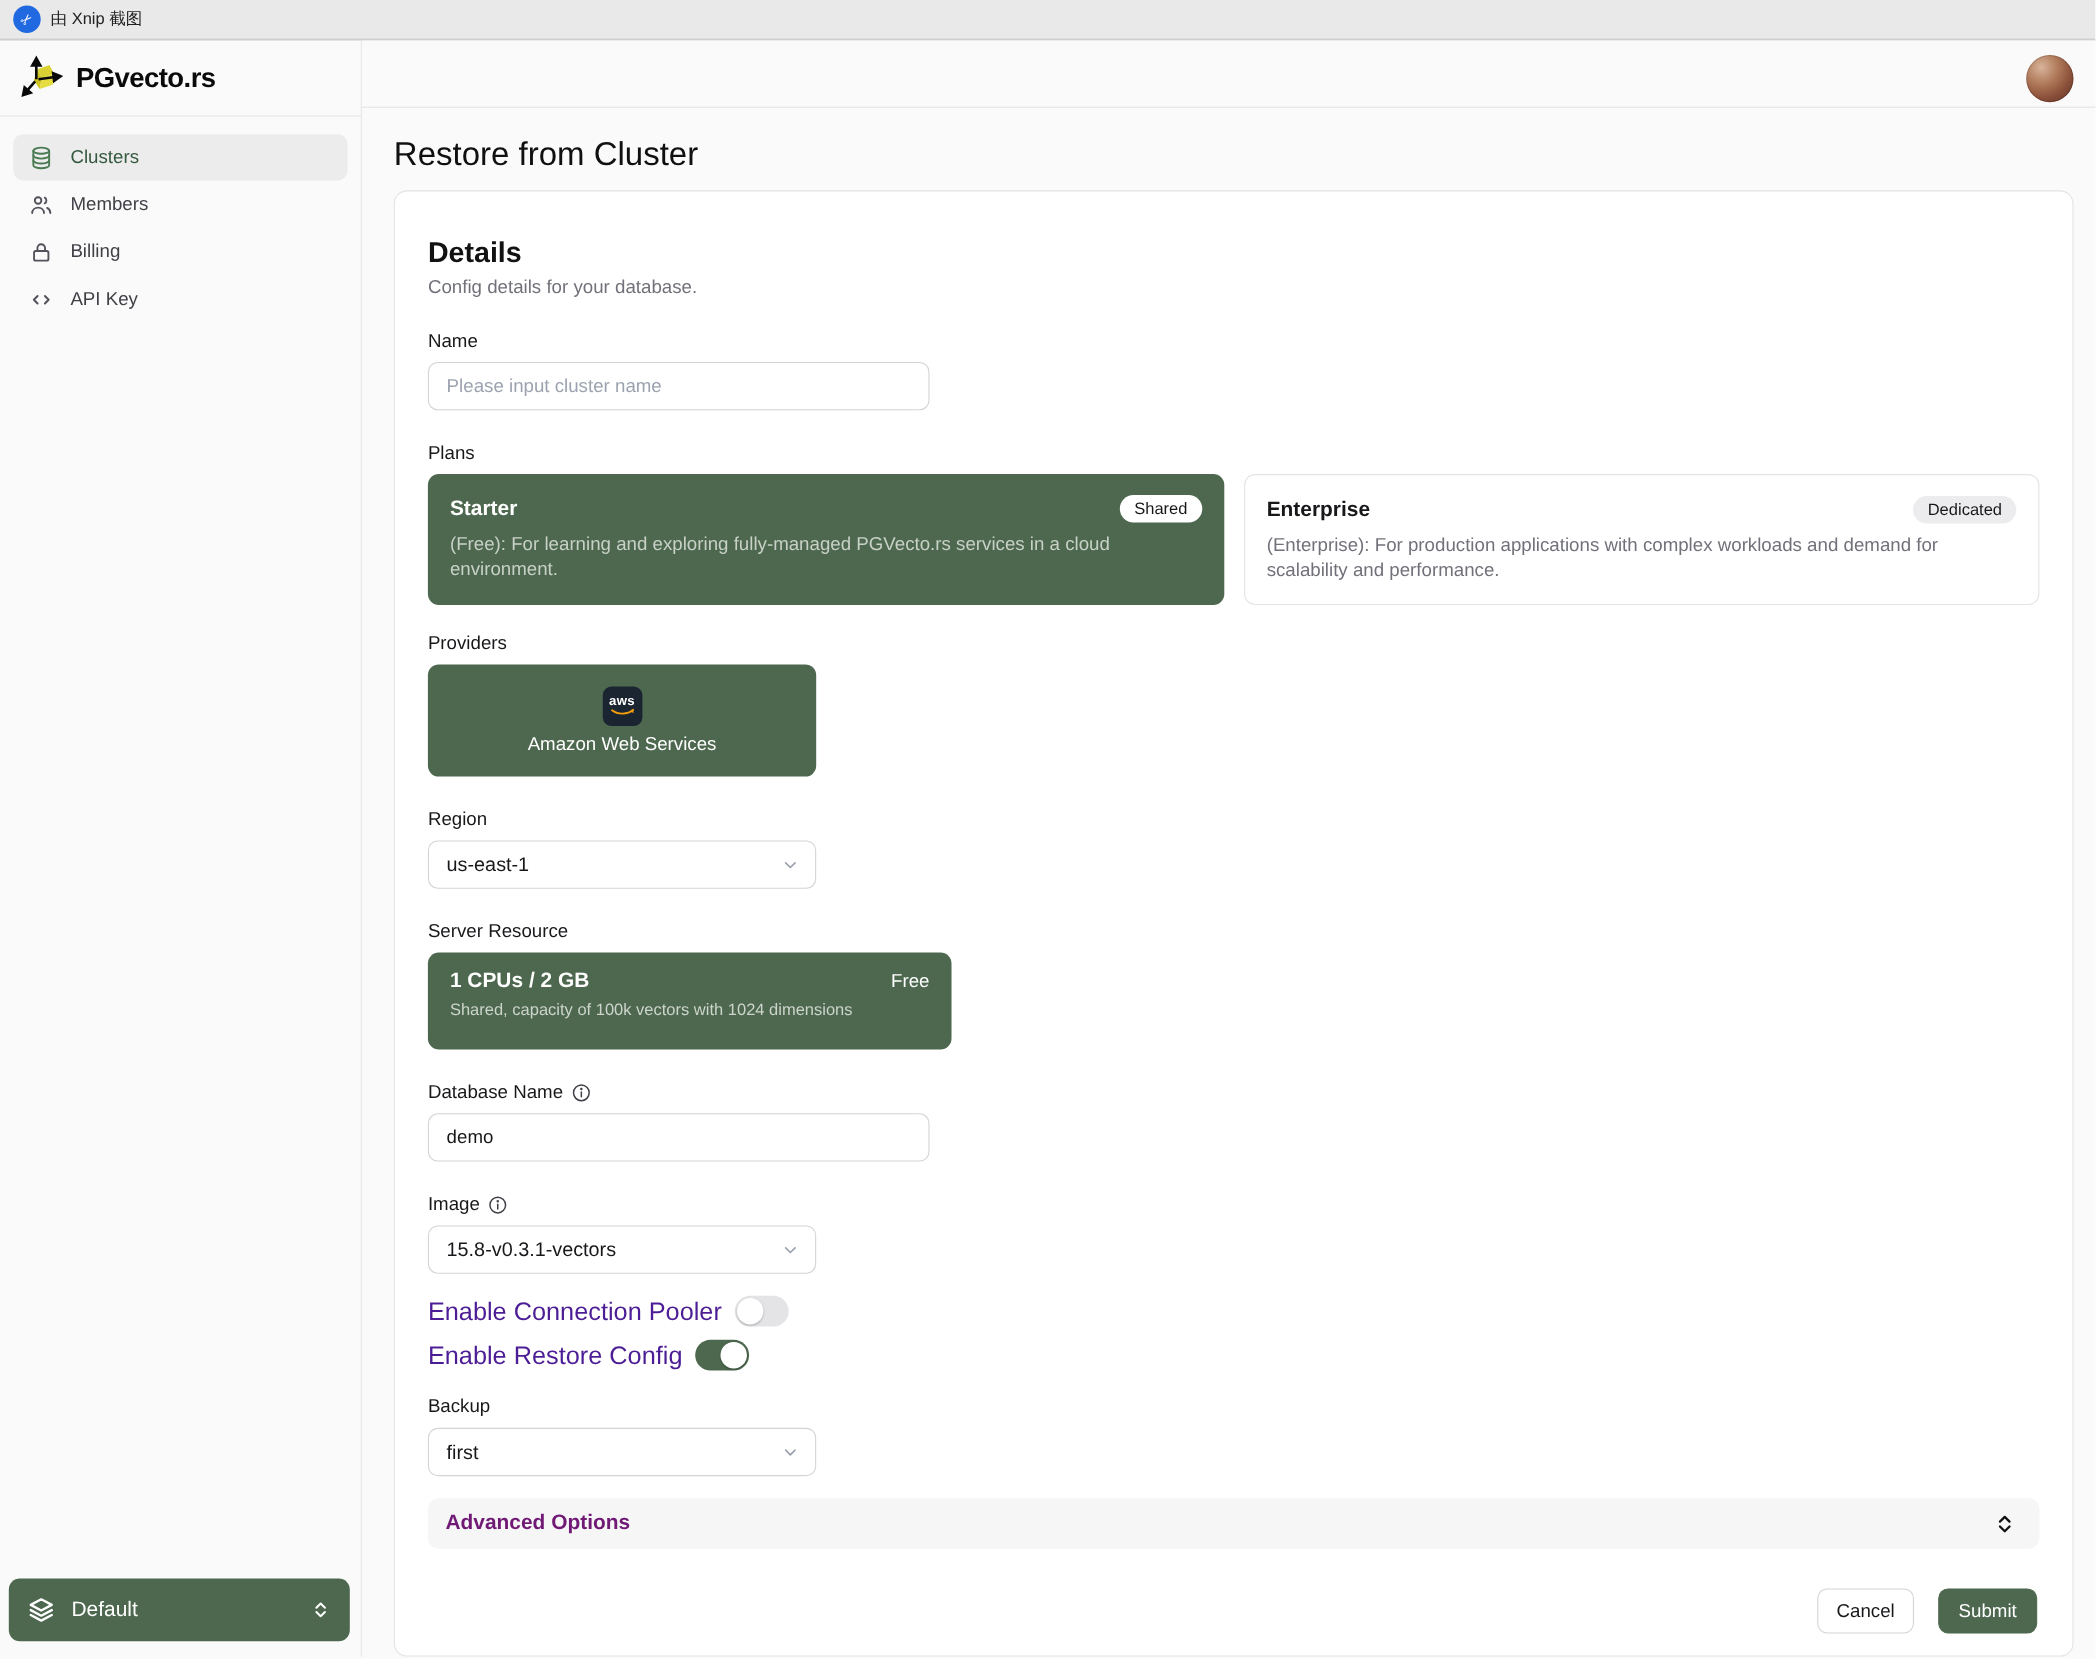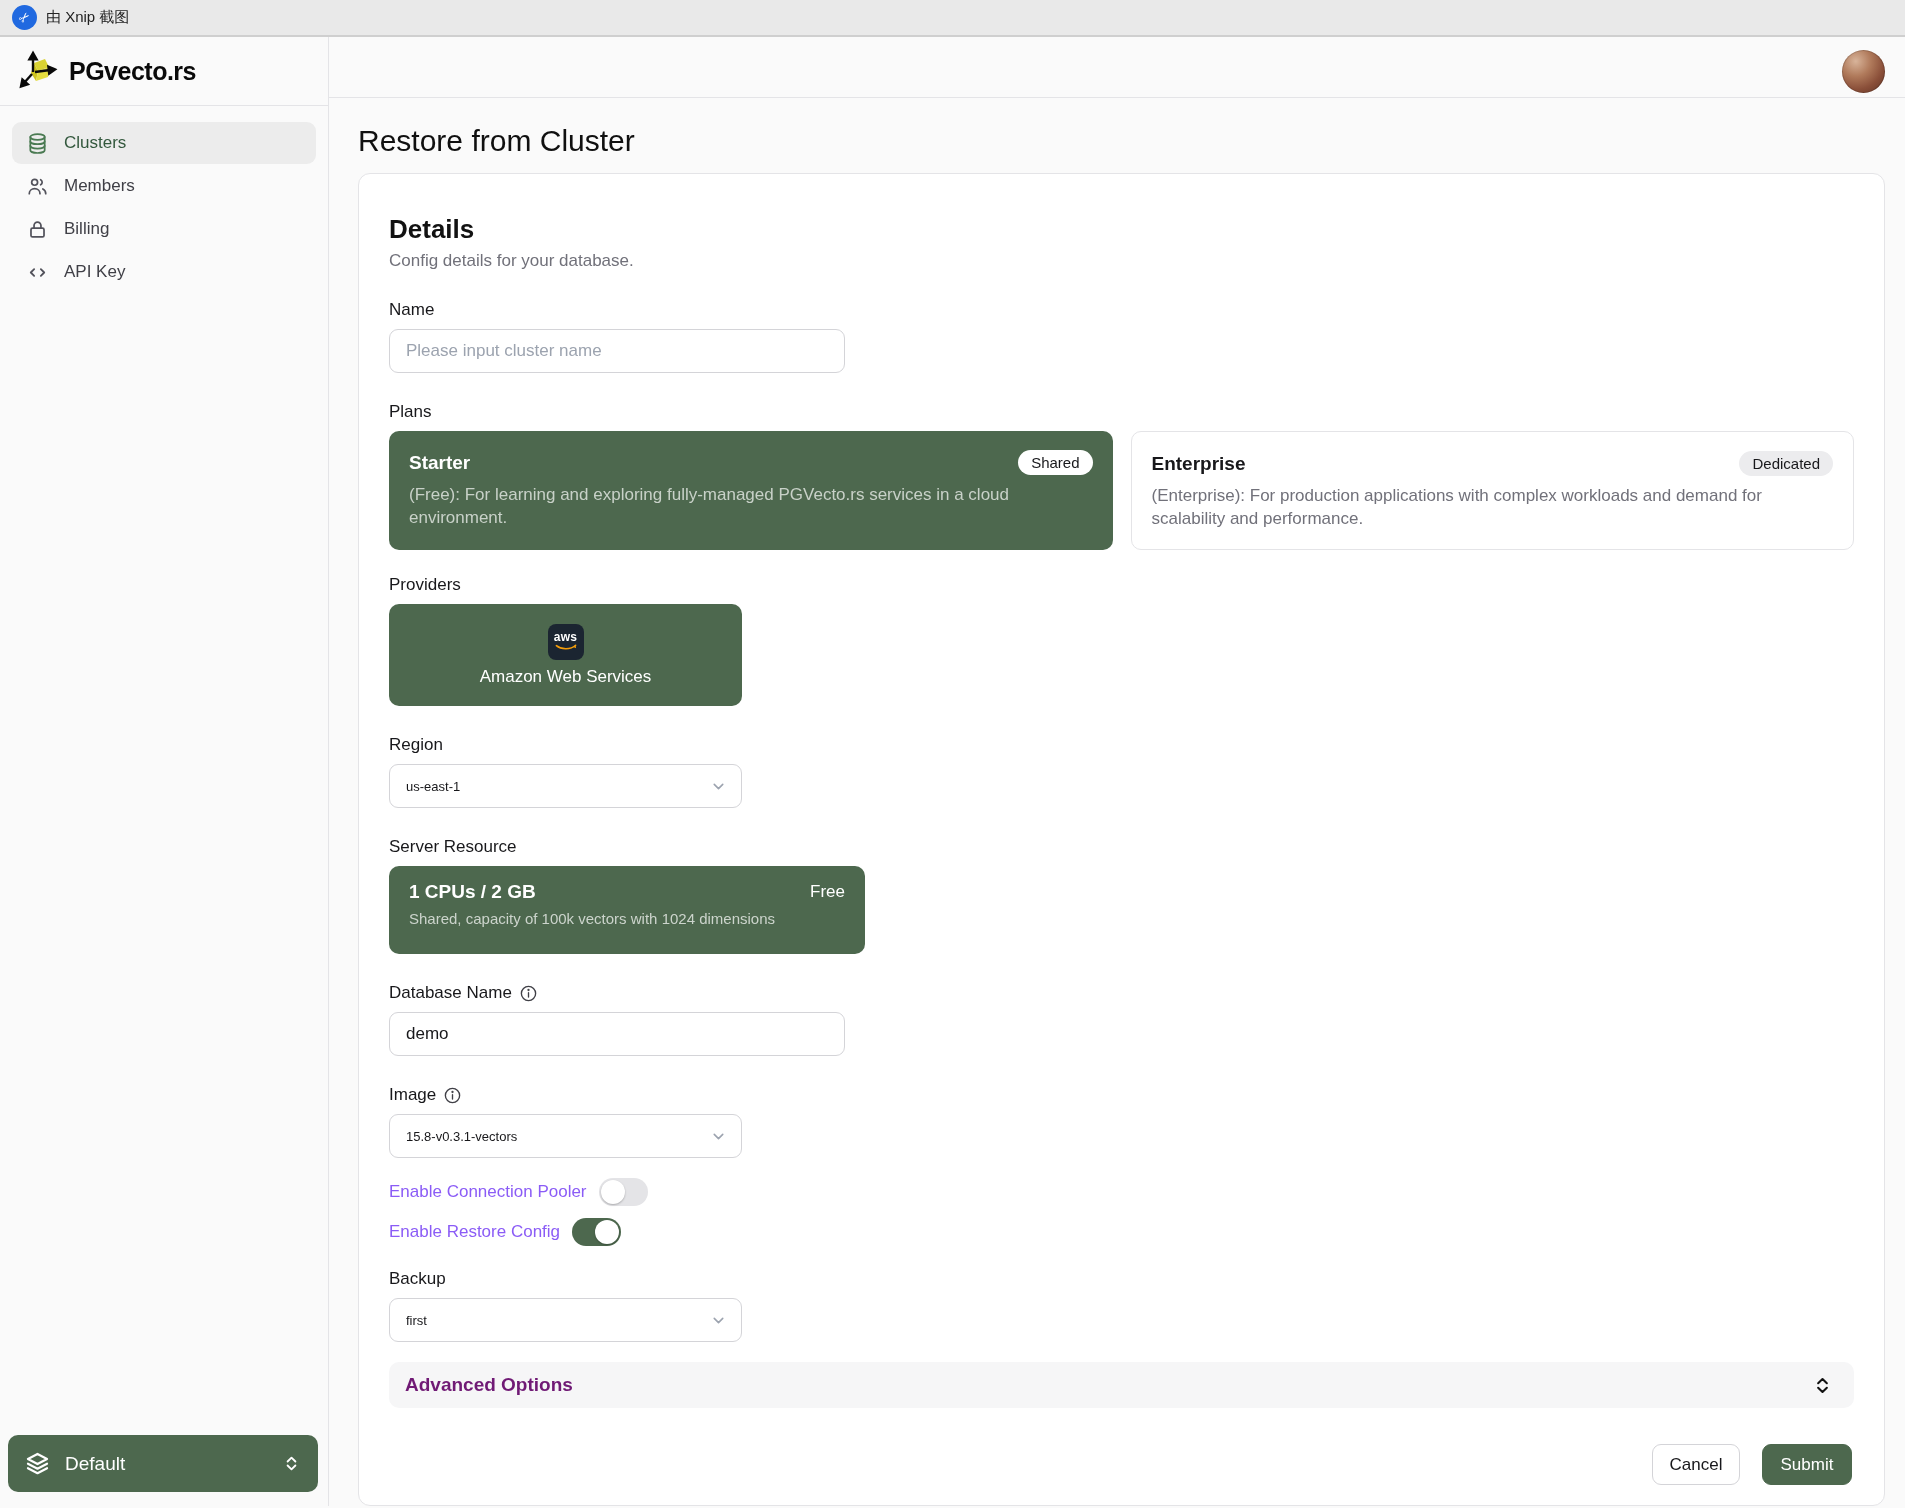--- a/index.html
+++ b/index.html
@@ -119,39 +119,39 @@
     display:flex; flex-direction:column; align-items:center; justify-content:center;
   }
   .aws-word { font-size:12px; font-weight:700; color:#fff; line-height:12px; letter-spacing:.3px; }
   .aws-smile { width:22px; height:8px; margin-top:1px; }
   .provider-name { font-size:17px; font-weight:500; }
 
   
   .select {
     margin-top:8px; width:353px; height:44px; border:1px solid #d4d4d8; border-radius:9px;
     background:#fff; display:flex; align-items:center; justify-content:space-between;
-    padding:0 14px 0 16px; font-size:13px; color:#18181b; cursor:pointer;
+    padding:0 14px 0 16px; font-size:18px; color:#18181b; cursor:pointer;
   }
   .select .chev { width:17px; height:17px; color:#9ca3af; }
 
   
   .resource-card {
     margin-top:8px; width:476px; height:88px; background:#4d684e; border-radius:10px;
     color:#fff; padding:15px 20px; cursor:pointer;
   }
   .resource-head { display:flex; align-items:center; justify-content:space-between; }
   .resource-title { font-size:19px; font-weight:600; }
   .resource-free { font-size:17px; font-weight:400; }
   .resource-desc { margin-top:7px; font-size:15px; color:#ccd4cc; }
 
   
   .toggle-row { display:flex; align-items:center; gap:12px; height:28px; }
   .toggle-row.first { margin-top:20px; }
   .toggle-row.second { margin-top:12px; }
-  .toggle-label { font-size:17px; font-weight:500; color:#8b5cf6; }
+  .toggle-label { font-size:23px; font-weight:500; color:#4c1d95; }
   .toggle { width:49px; height:28px; border-radius:999px; position:relative; cursor:pointer; }
   .toggle.off { background:#e4e4e7; }
   .toggle.on { background:#4d684e; }
   .toggle .knob {
     position:absolute; top:2px; width:24px; height:24px; border-radius:50%; background:#fff;
     box-shadow:0 1px 2px rgba(0,0,0,.25);
   }
   .toggle.off .knob { left:2px; }
   .toggle.on .knob { right:2px; }
 

